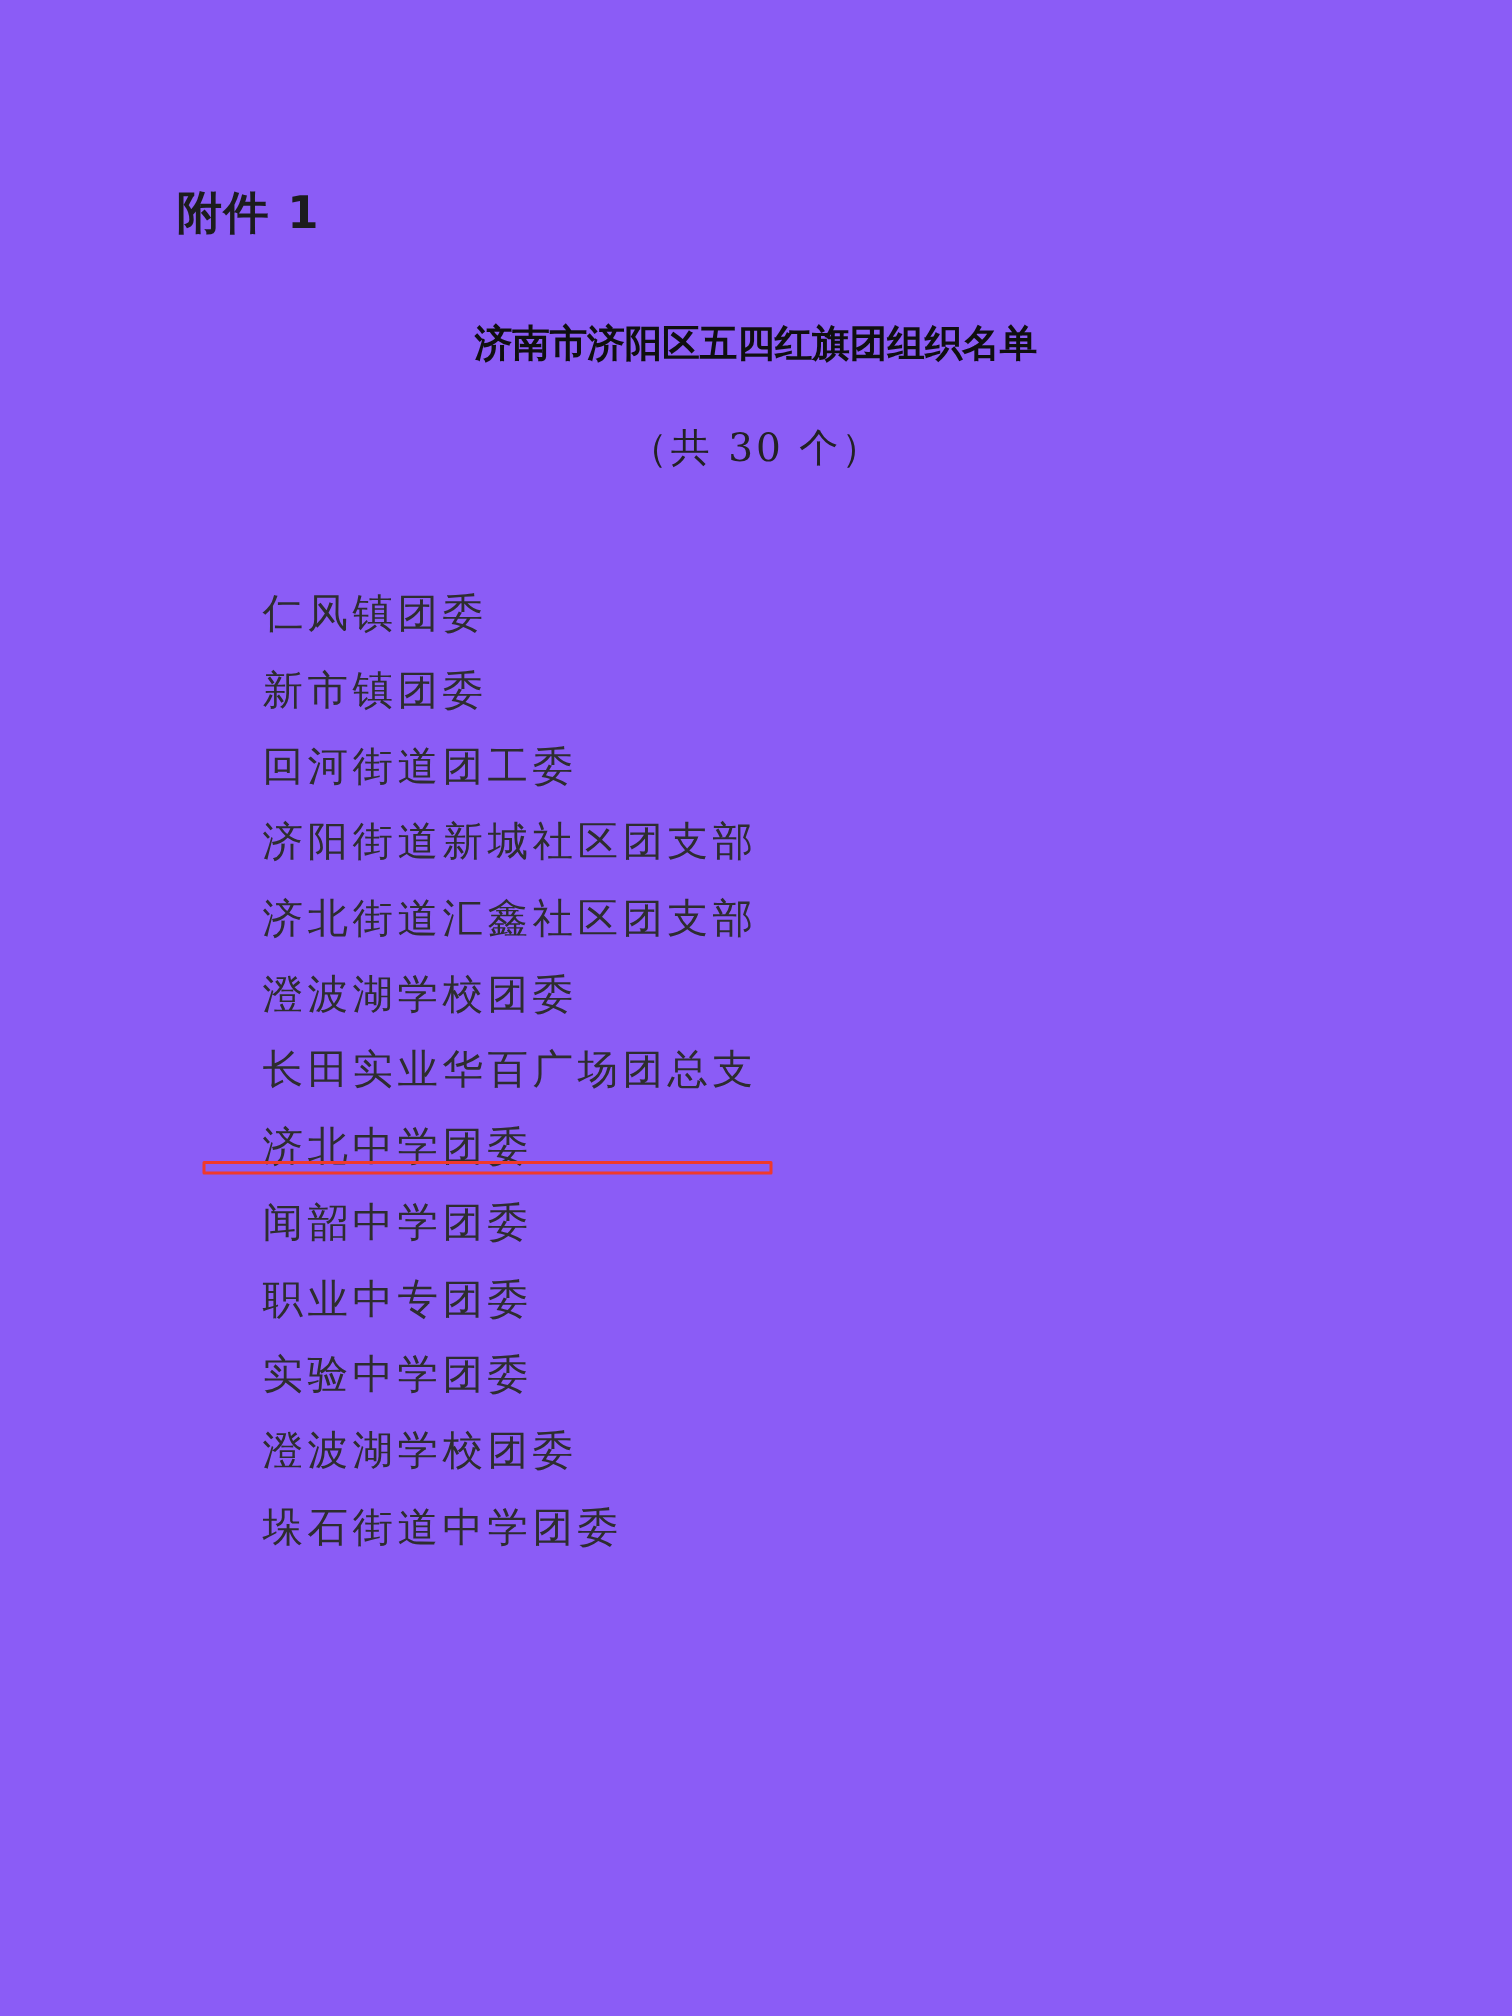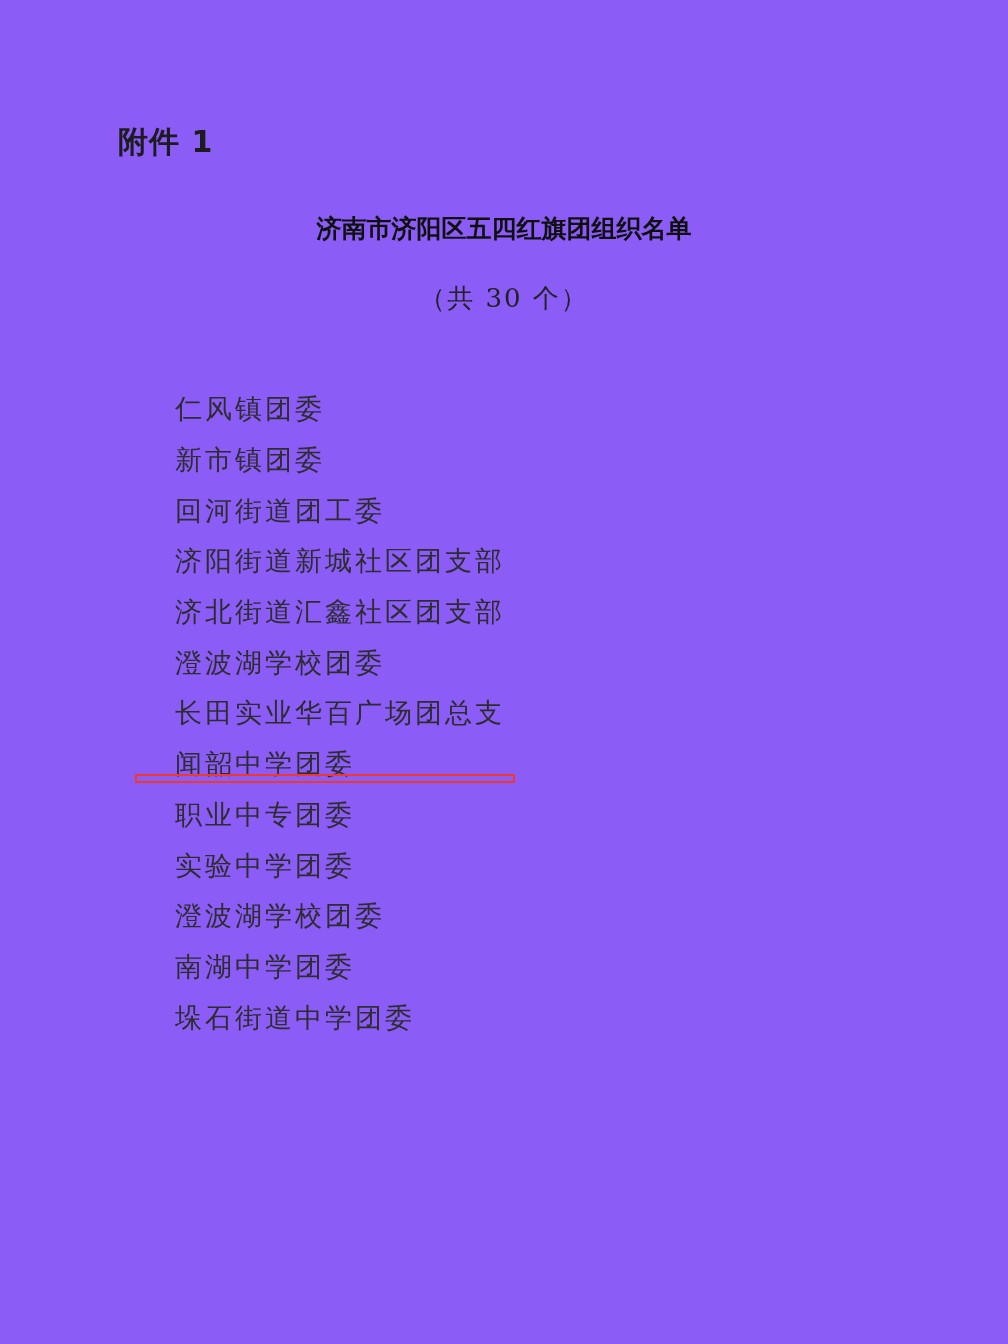--- a/index.html
+++ b/index.html
@@ -93,22 +93,22 @@
   <div class="doc-subtitle">（共 30 个）</div>
 
   <div class="org-list">
       <div class="org-item">仁风镇团委</div>
       <div class="org-item">新市镇团委</div>
       <div class="org-item">回河街道团工委</div>
       <div class="org-item">济阳街道新城社区团支部</div>
       <div class="org-item">济北街道汇鑫社区团支部</div>
       <div class="org-item">澄波湖学校团委</div>
       <div class="org-item">长田实业华百广场团总支</div>
+      <div class="org-item">济北中学团委</div>
       <div class="org-item">闻韶中学团委</div>
       <div class="org-item">职业中专团委</div>
       <div class="org-item">实验中学团委</div>
       <div class="org-item">澄波湖学校团委</div>
-      <div class="org-item">南湖中学团委</div>
       <div class="org-item">垛石街道中学团委</div>
     </div>
 
   <div class="red-underline" style="border-color: rgb(240, 57, 43);"></div>
 </div>
 
 </body></html>

